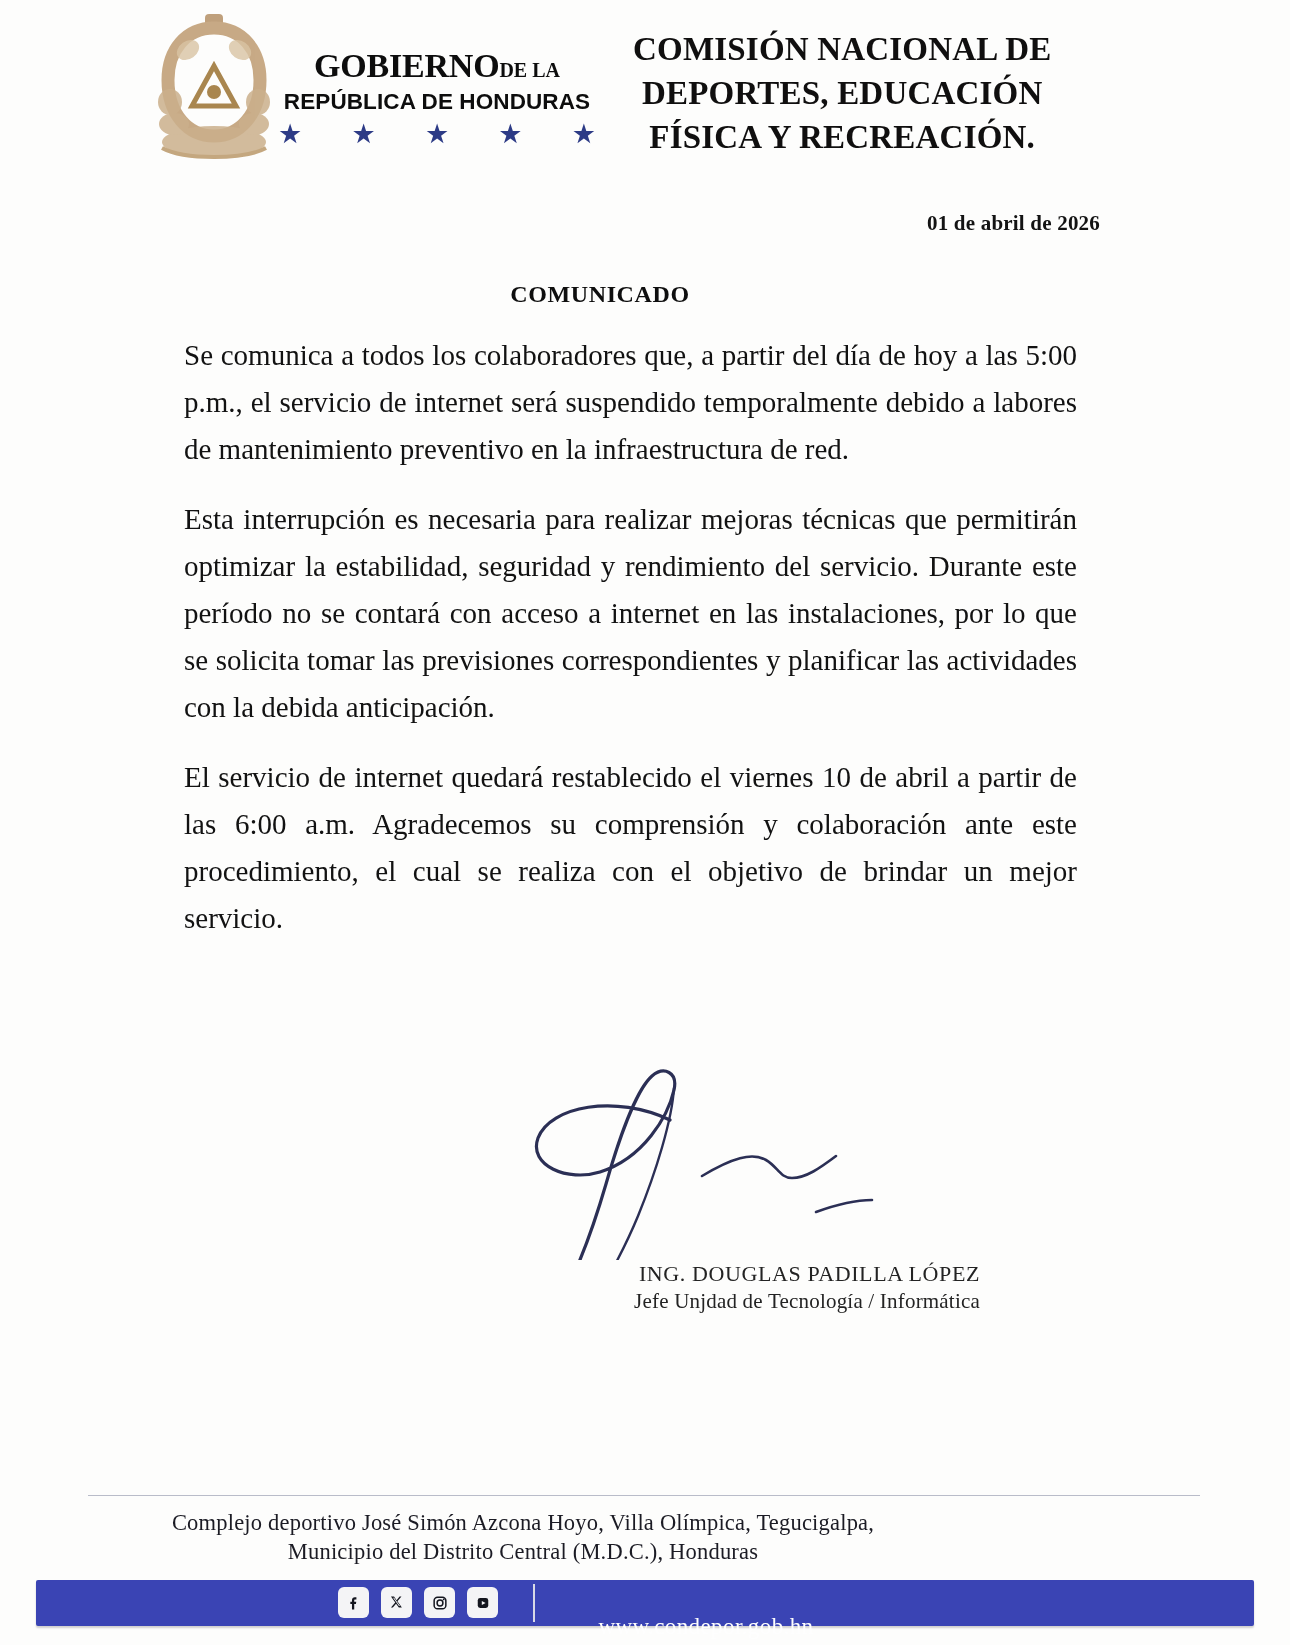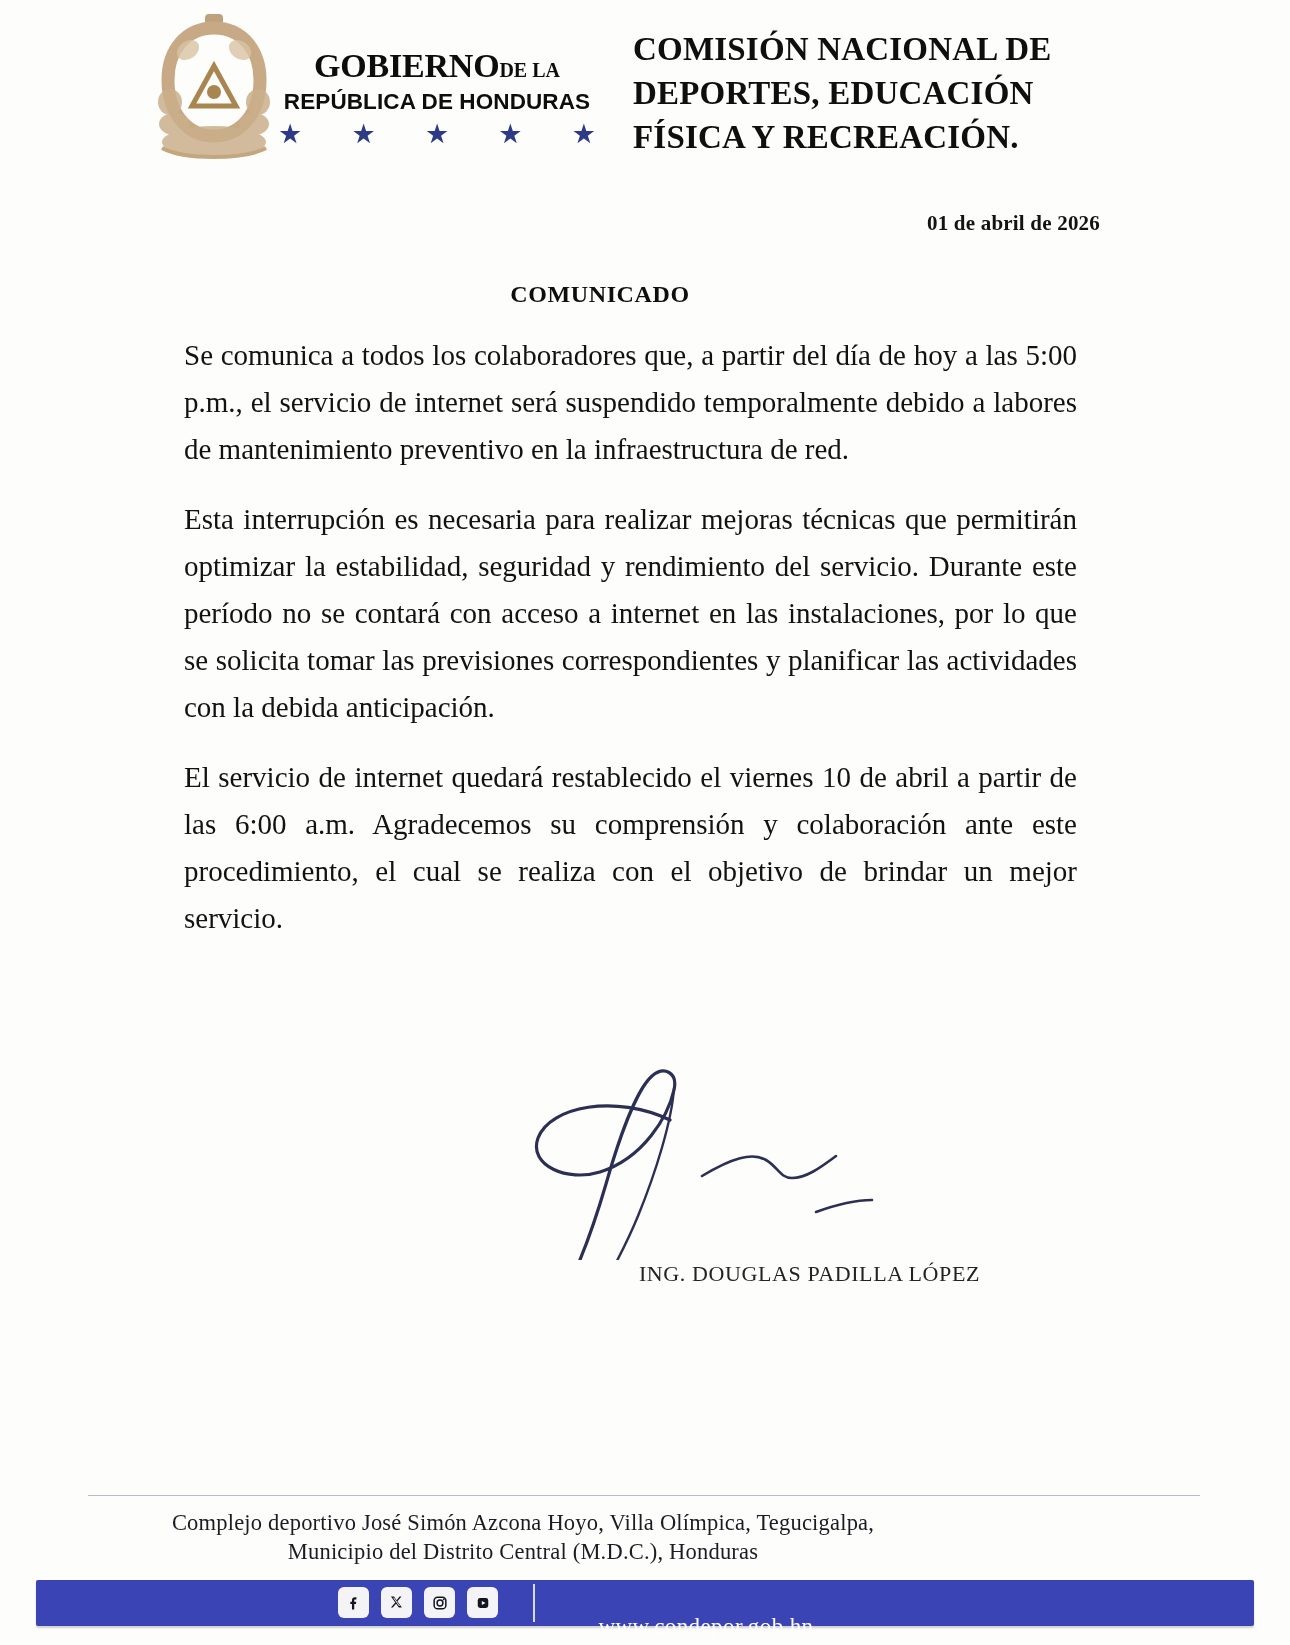--- a/index.html
+++ b/index.html
@@ -80,20 +80,21 @@
   #commission-title {
     position: absolute;
     left: 633px;
     top: 27px;
     font-family: "Liberation Serif", "DejaVu Serif", serif;
     font-weight: bold;
     font-size: 33px;
     line-height: 44px;
     letter-spacing: 0.2px;
     color: #100f0f;
+    text-align: center;
   }
   #commission-title div { white-space: nowrap; }
 
   
   #date {
     position: absolute;
     right: 190px;
     top: 211px;
     font-size: 21px;
     font-weight: bold;
@@ -299,20 +300,21 @@
         <g fill="none" stroke="#2b2f55" stroke-linecap="round" stroke-linejoin="round">
           <path d="M370 60 C316 34 250 46 238 78 C228 106 268 122 300 112 C344 98 368 56 374 30
                    C378 12 364 6 352 16 C336 30 318 82 306 124 C292 172 276 214 258 246" stroke-width="3.2"></path>
           <path d="M374 28 C372 60 356 112 338 156 C324 190 306 222 290 248" stroke-width="2.4"></path>
           <path d="M402 116 C432 98 452 92 466 100 C478 107 480 118 492 118 C506 118 520 108 536 96" stroke-width="2.6"></path>
           <path d="M516 152 C538 144 556 140 572 140" stroke-width="2.6"></path>
         </g>
       </svg>
     </div>
     <div id="signer-name">ING. DOUGLAS PADILLA LÓPEZ</div>
+    <div id="signer-role">Jefe Unjdad de Tecnología / Informática</div>
   </div>
 
   <div id="footer-rule"></div>
 
   <div id="footer-address">
     <div class="addr1">Complejo deportivo José Simón Azcona Hoyo, Villa Olímpica, Tegucigalpa,</div>
     <div class="addr2">Municipio del Distrito Central (M.D.C.), Honduras</div>
   </div>
 
   <div id="footer-bar">

